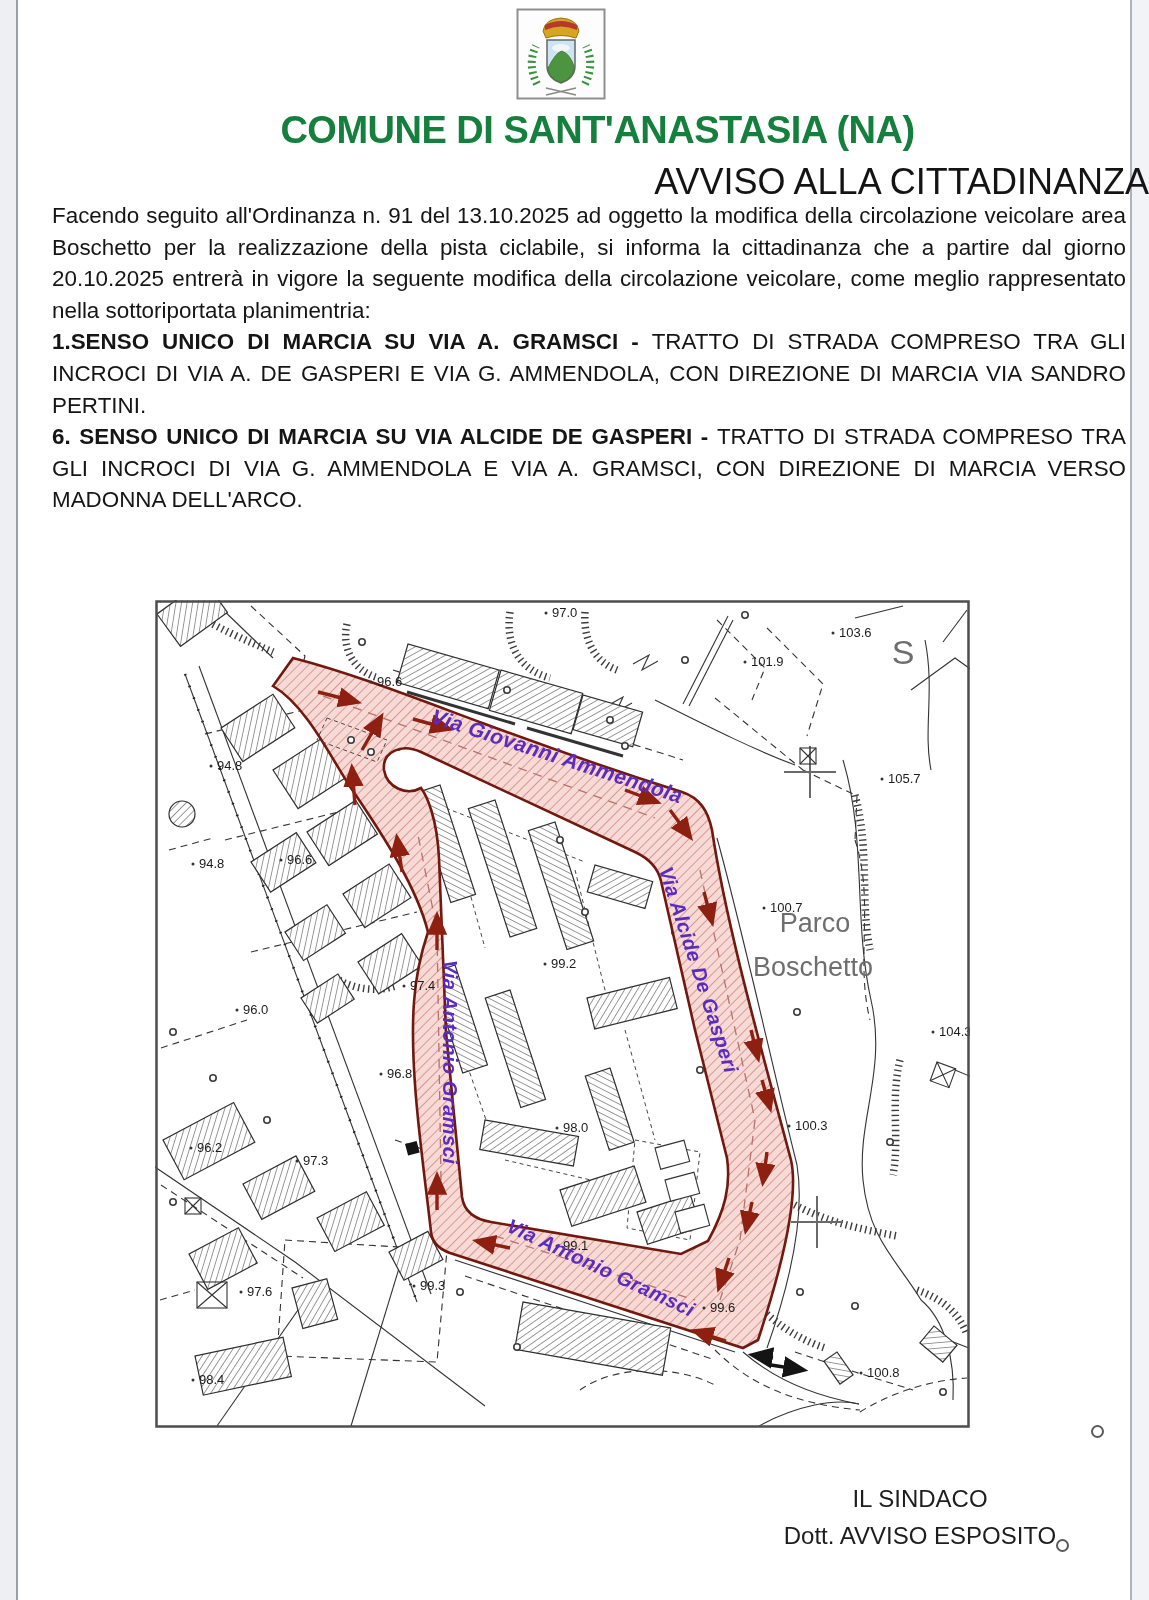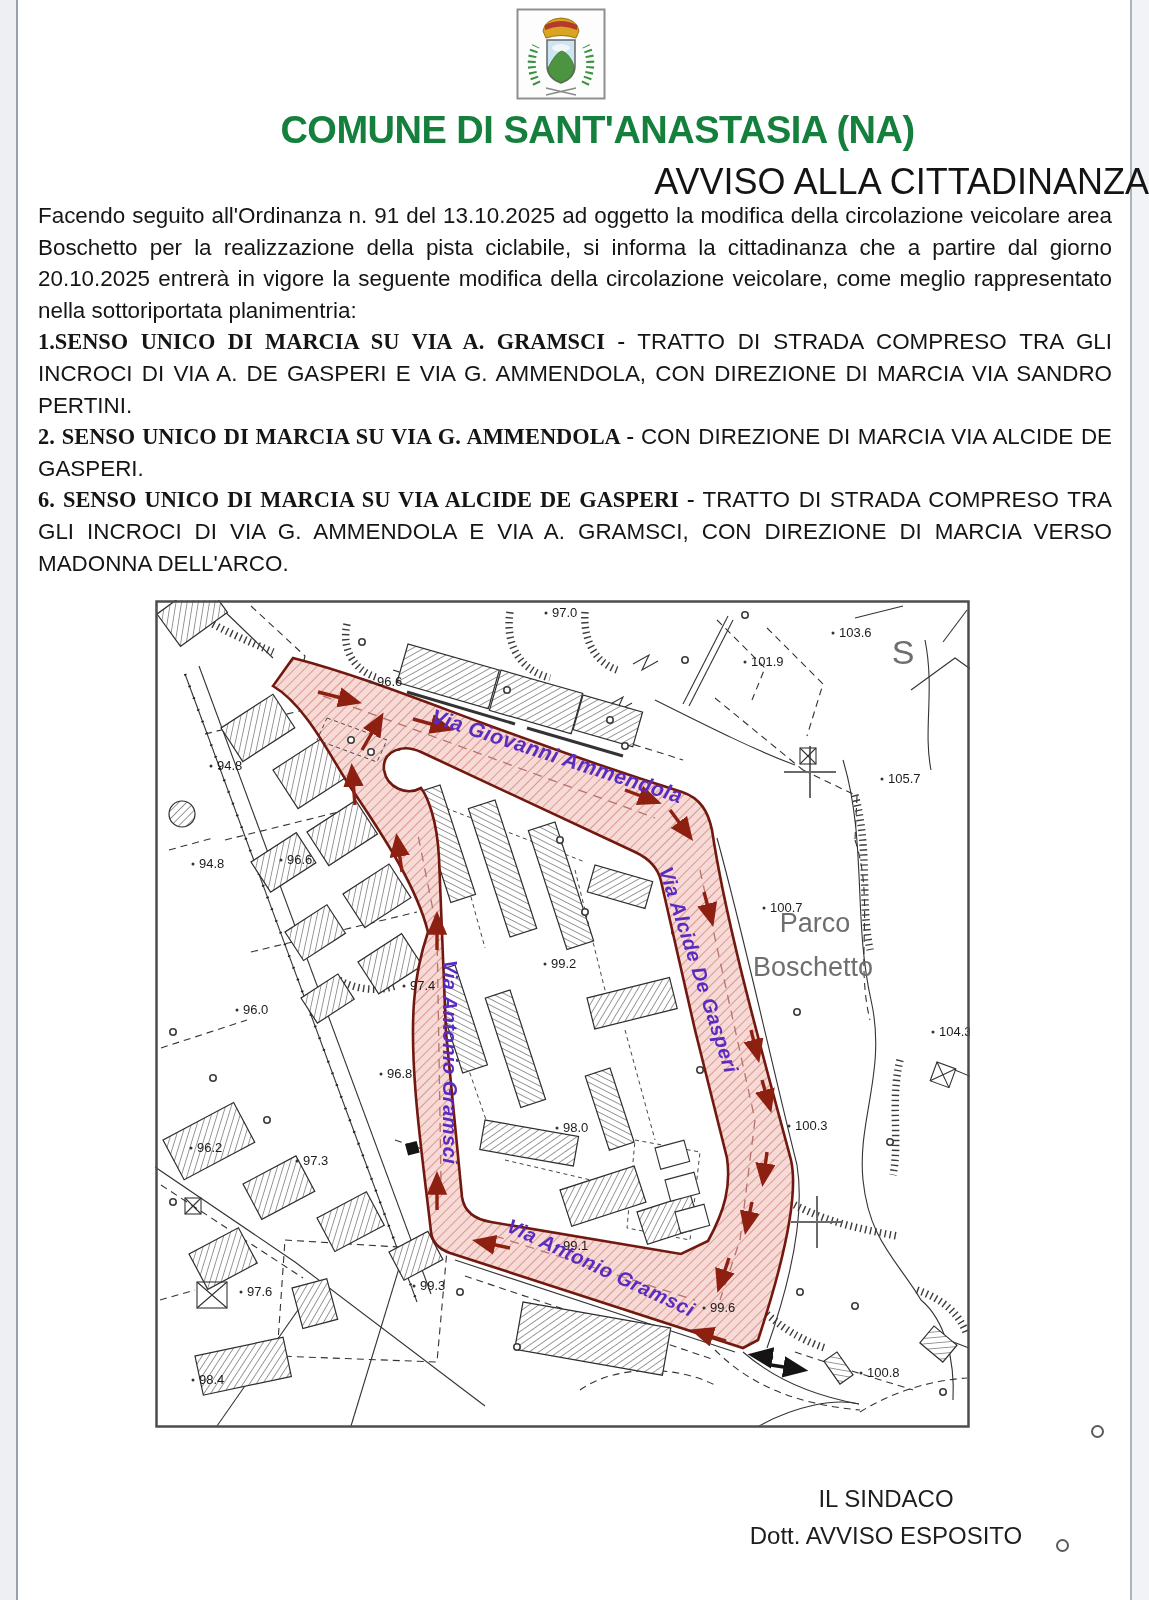--- a/index.html
+++ b/index.html
@@ -5,26 +5,26 @@
   html,body{margin:0;padding:0;background:#ffffff;}
   .page{position:relative;width:1149px;height:1600px;background:#ffffff;overflow:hidden;
         font-family:"Liberation Sans",sans-serif;color:#151515;}
   .edge-left{position:absolute;left:0;top:0;width:16px;height:1600px;background:#edeff2;border-right:2px solid #9aa0a8;}
   .edge-right{position:absolute;right:0;top:0;width:17px;height:1600px;background:#f2f3f6;border-left:2px solid #aeb3bb;}
   .emblem{position:absolute;left:516px;top:8px;width:90px;height:92px;}
   .title{position:absolute;top:109px;left:0;width:100%;text-align:center;
          font-size:38px;font-weight:700;letter-spacing:-0.5px;color:#15803d;padding-left:23px;}
   .subtitle{position:absolute;top:161px;left:0;width:100%;text-align:right;
          font-size:36px;font-weight:400;color:#141414;}
-  .bodytext{position:absolute;top:200px;left:38px;width:1074px;
+  .bodytext{position:absolute;top:200px;left:52px;width:1074px;
          font-size:22.4px;line-height:31.6px;text-align:justify;}
   .bodytext p{margin:0;}
-  .bodytext .item strong{font-weight:700;font-family:Liberation Serif, serif;}
+  .bodytext .item strong{font-weight:700;}
   .map{position:absolute;left:155px;top:600px;}
-  .sig{position:absolute;top:1480px;left:656px;width:460px;text-align:center;
+  .sig{position:absolute;top:1480px;left:690px;width:460px;text-align:center;
        font-size:24px;line-height:37px;color:#1d1d1d;}
   .stray{position:absolute;width:9px;height:9px;border:2px solid #5a5a5a;border-radius:50%;background:#fff;}
   .stray1{left:1091px;top:1425px;}
   .stray2{left:1056px;top:1539px;}
 
   
   .bld{fill:url(#bh);stroke:#2e2e2e;stroke-width:1.2;}
   .wht{fill:#ffffff;stroke:#333;stroke-width:1.1;}
   .ln{stroke:#333;fill:none;stroke-width:1.1;}
   .ln2{stroke:#333;fill:none;stroke-width:3;}
@@ -61,21 +61,20 @@
     <path d="M69,76 Q79,56 70,38" stroke="#3a9140" stroke-width="8" stroke-dasharray="2 3.5" fill="none"></path>
     <path d="M30,80 L60,87 M60,80 L30,87" stroke="#8a8a8a" stroke-width="1.5"></path>
   </svg>
 
   <div class="title">COMUNE DI SANT'ANASTASIA (NA)</div>
   <div class="subtitle">AVVISO ALLA CITTADINANZA</div>
 
   <div class="bodytext">
     <p>Facendo seguito all'Ordinanza n. 91 del 13.10.2025 ad oggetto la modifica della circolazione veicolare area Boschetto per la realizzazione della pista ciclabile, si informa la cittadinanza che a partire dal giorno 20.10.2025 entrerà in vigore la seguente modifica della circolazione veicolare, come meglio rappresentato nella sottoriportata planimentria:</p>
     <p class="item"><strong>1.SENSO UNICO DI MARCIA SU VIA A. GRAMSCI - </strong><span> TRATTO DI STRADA COMPRESO TRA GLI INCROCI DI VIA A. DE GASPERI E VIA G. AMMENDOLA, CON DIREZIONE DI MARCIA VIA SANDRO PERTINI.</span></p>
-    <p class="item"><strong>2. SENSO UNICO DI MARCIA SU VIA G. AMMENDOLA - </strong><span>CON DIREZIONE DI MARCIA VIA ALCIDE DE GASPERI.</span></p>
     <p class="item"><strong>6. SENSO UNICO DI MARCIA SU VIA ALCIDE DE GASPERI - </strong><span>TRATTO DI STRADA COMPRESO TRA GLI INCROCI DI VIA G. AMMENDOLA  E VIA A. GRAMSCI, CON DIREZIONE DI MARCIA VERSO MADONNA DELL'ARCO.</span></p>
   </div>
 
   <svg id="mapsvg" class="map" width="815" height="828" viewBox="0 0 815 828">
     <defs>
       <pattern id="bh" width="5.5" height="5.5" patternUnits="userSpaceOnUse" patternTransform="rotate(45)">
         <rect width="5.5" height="5.5" fill="#ffffff"></rect>
         <line x1="0" y1="0" x2="0" y2="5.5" stroke="#4f4f4f" stroke-width="1.15"></line>
       </pattern>
       <pattern id="rh" width="7" height="7" patternUnits="userSpaceOnUse" patternTransform="rotate(45)">

